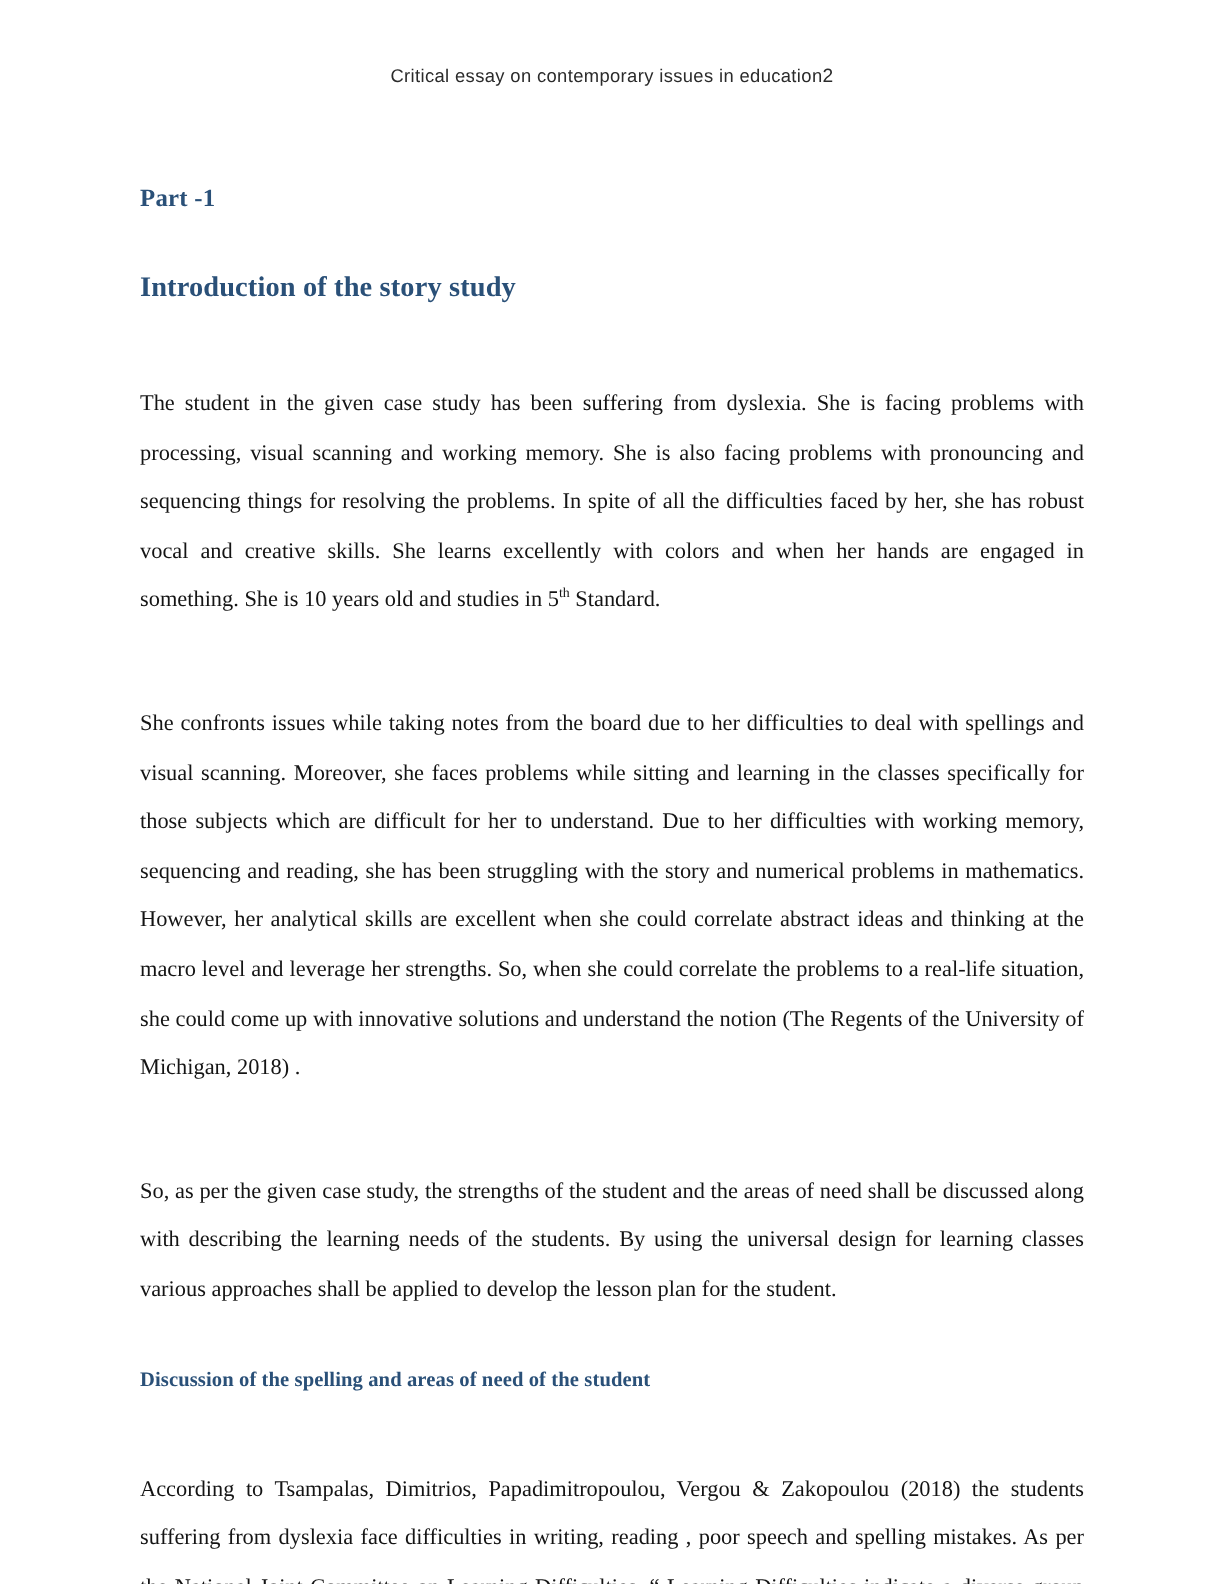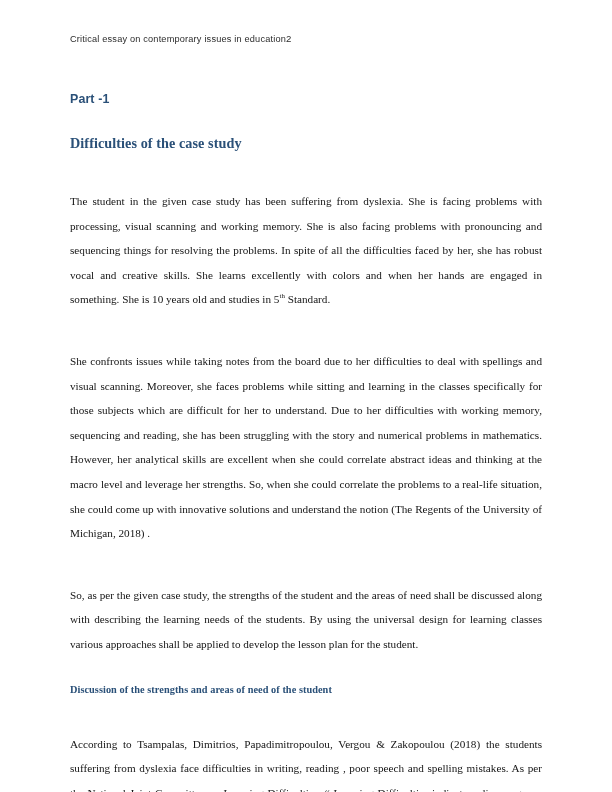--- a/index.html
+++ b/index.html
@@ -24,21 +24,21 @@
     background: #ffffff;
   }
 
   
   .page-header {
     position: absolute;
     top: 33px;
     left: 70px;
     width: 472px;
     display: flex;
-    justify-content: flex-start;
+    justify-content: center;
     align-items: baseline;
     font-family: "Liberation Sans", "DejaVu Sans", sans-serif;
     font-size: 9.2px;
     letter-spacing: 0.02em;
     color: #2b2b2b;
   }
 
   .page-header .header-title { white-space: nowrap; }
   .page-header .header-page-number {
     font-size: 9.6px;
@@ -48,21 +48,21 @@
   
   .content {
     position: absolute;
     top: 92px;
     left: 70px;
     width: 472px;
   }
 
   
   .heading-part {
-    font-family: Liberation Sans, sans-serif;
+    font-family: Liberation Serif, serif;
     font-weight: bold;
     font-size: 12.4px;
     color: #2a5078;
     letter-spacing: 0.01em;
     margin-bottom: 29px;
   }
 
   .heading-section {
     font-family: "Liberation Serif", "DejaVu Serif", serif;
     font-weight: bold;
@@ -109,26 +109,26 @@
 
   <div class="page-header">
     <span class="header-title">Critical essay on contemporary issues in education</span>
     <span class="header-page-number">2</span>
   </div>
 
   <div class="content">
 
     <div class="heading-part">Part -1</div>
 
-    <div class="heading-section">Difficulties of the case study</div>
+    <div class="heading-section">Introduction of the story study</div>
 
     <p class="body-par"><span>The student in the given case study has been suffering from dyslexia. She is facing problems with processing, visual scanning and working memory. She is also facing problems with pronouncing and sequencing things for resolving the problems.  In spite of all the difficulties faced by her, she has robust vocal and creative skills. She learns excellently with colors and when her hands are engaged in something. She is 10 years old and studies in 5</span><sup>th</sup><span> Standard.</span></p>
 
     <p class="body-par">She confronts issues while taking notes from the board due to her difficulties to deal with spellings and visual scanning. Moreover, she faces problems while sitting and learning in the classes specifically for those subjects which are difficult for her to understand. Due to her difficulties with working memory, sequencing and reading, she has been struggling with the story and numerical problems in mathematics. However, her analytical skills are excellent when she could correlate abstract ideas and thinking at the macro level and leverage her strengths. So, when she could correlate the problems to a real-life situation, she could come up with innovative solutions and understand the notion (The Regents of the University of Michigan, 2018) .</p>
 
     <p class="body-par">So, as per the given case study, the strengths of the student and the areas of need shall be discussed along with describing the learning needs of the students. By using the universal design for learning classes various approaches shall be applied to develop the lesson plan for the student.</p>
 
-    <div class="heading-sub">Discussion of the strengths and areas of need of the student</div>
+    <div class="heading-sub">Discussion of the spelling and areas of need of the student</div>
 
     <p class="body-par">According to Tsampalas, Dimitrios, Papadimitropoulou, Vergou &amp; Zakopoulou (2018) the students suffering from dyslexia face difficulties in writing, reading , poor speech and spelling mistakes. As per the National Joint Committee on Learning Difficulties, “ Learning Difficulties indicate a diverse group of disturbances which arise from severe difficulties  confronted  by the</p>
 
   </div>
 </div>
 
 </body></html>

